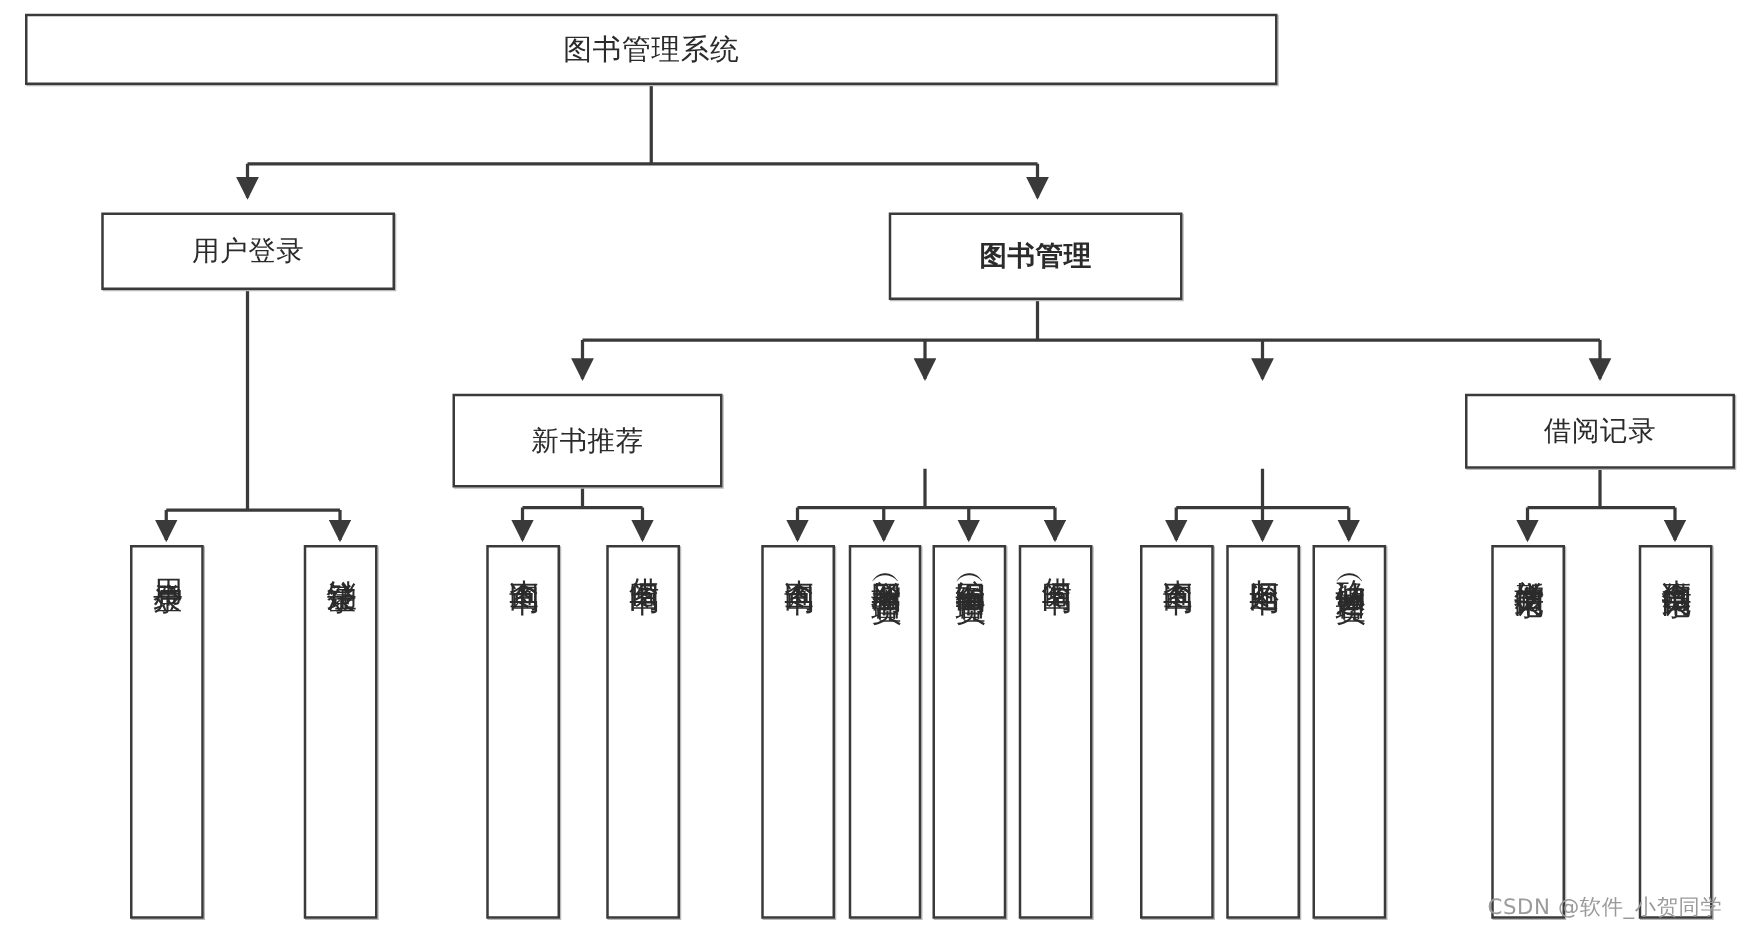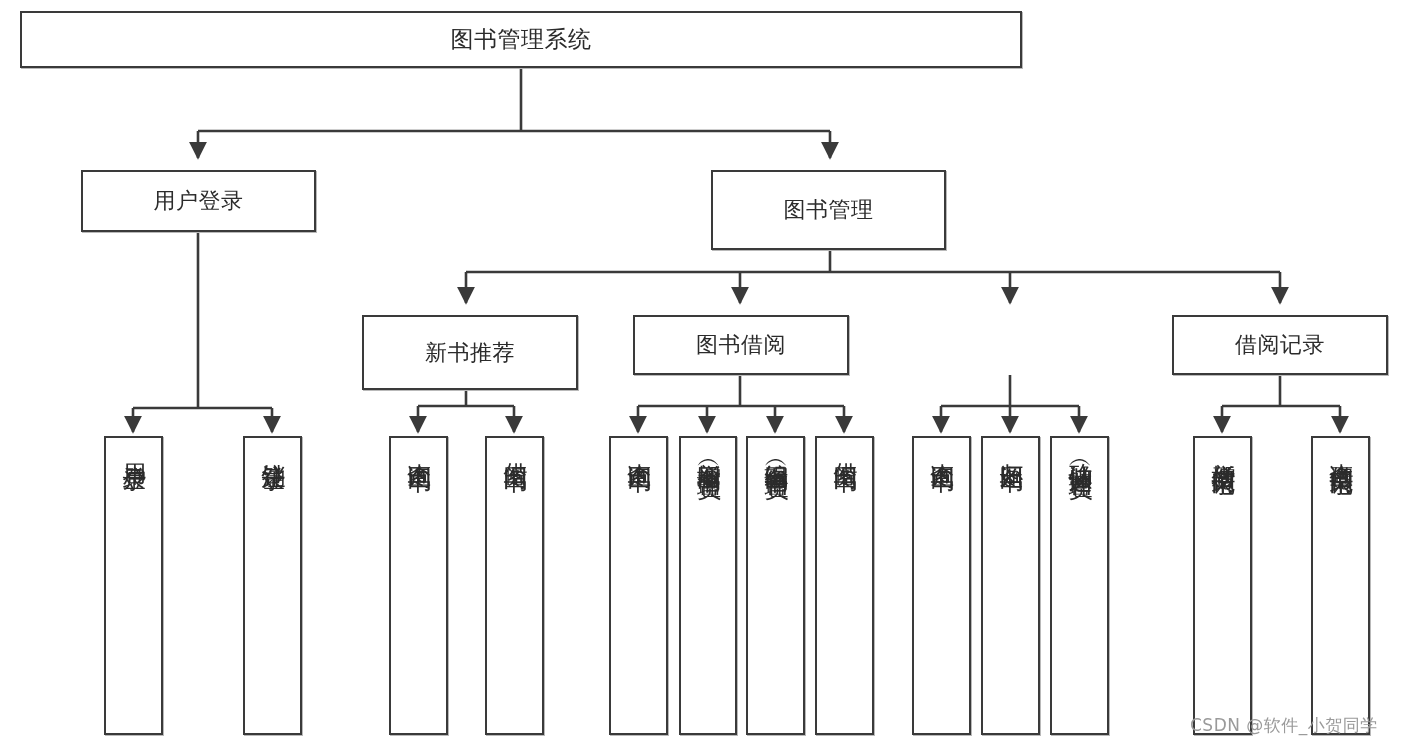--- a/index.html
+++ b/index.html
@@ -123,24 +123,23 @@
       <path d="M 1280 375 L 1280 406"></path>
       <path d="M 1222 406 L 1340 406"></path>
       <path d="M 1222 406 L 1222 432" marker-end="url(#arrow)"></path>
       <path d="M 1340 406 L 1340 432" marker-end="url(#arrow)"></path>
     </g>
   </svg>
 
   <div class="node node-h" id="root-node">图书管理系统</div>
 
   <div class="node node-h" style="left:81px;top:170px;width:235px;height:62px;">用户登录</div>
-  <div class="node node-h" style="left:711px;top:170px;width:235px;height:80px;">图书管理</div>
+  <div class="node node-h" style="left:711px;top:170px;width:235px;height:70px;font-weight:bold;">图书管理</div>
 
   <div class="node node-h" style="left:362px;top:315px;width:216px;height:75px;">新书推荐</div>
-  <div class="node node-h" style="left:633px;top:315px;width:216px;height:60px;">图书借阅</div>
   <div class="node node-h" style="left:1172px;top:315px;width:216px;height:60px;">借阅记录</div>
 
   <div class="node node-v" style="left:104px;top:436px;width:59px;height:299px;">
     <span class="vlabel">用户登录</span>
   </div>
   <div class="node node-v" style="left:243px;top:436px;width:59px;height:299px;">
     <span class="vlabel">注销登录</span>
   </div>
 
   <div class="node node-v" style="left:389px;top:436px;width:59px;height:299px;">

